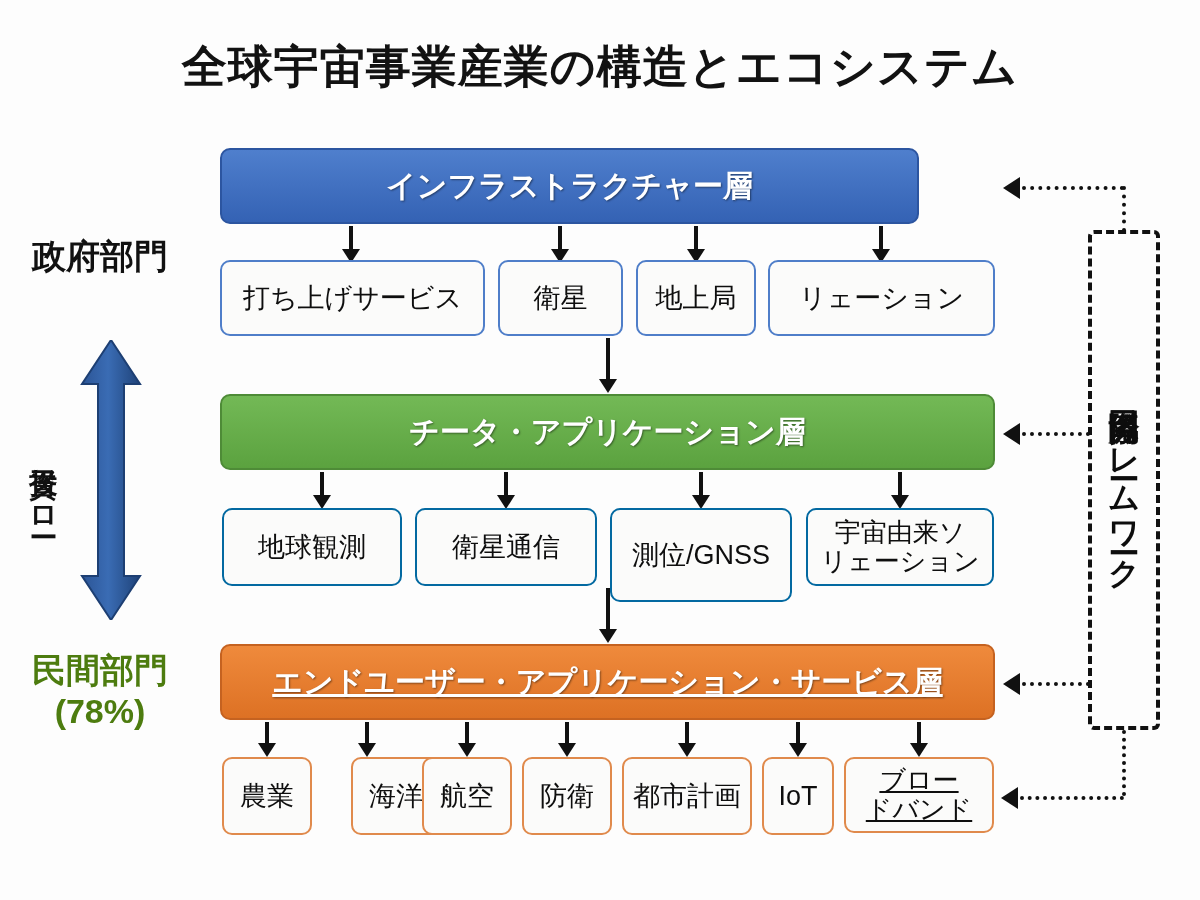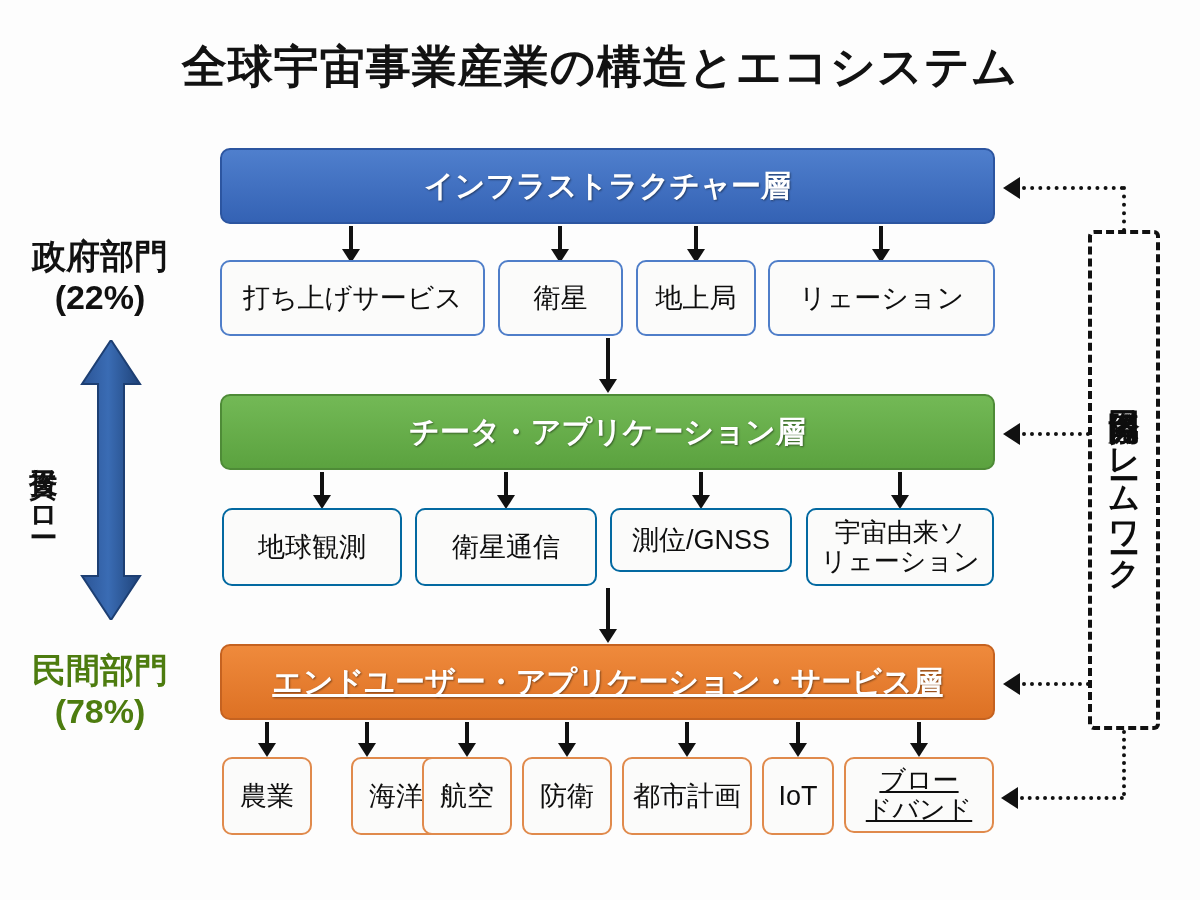--- a/index.html
+++ b/index.html
@@ -39,21 +39,21 @@
     border-radius: 10px;
     display: flex;
     align-items: center;
     justify-content: center;
     color: #ffffff;
     font-weight: bold;
     text-shadow: 1px 1px 2px rgba(0,0,0,0.45);
     box-sizing: border-box;
   }
   #layer-infra {
-    left: 220px; top: 148px; width: 775px; height: 76px;
+    left: 220px; top: 148px; width: 699px; height: 76px;
     background: linear-gradient(#4f7fcd, #3462b4);
     border: 2px solid #2c55a0;
     font-size: 30px;
   }
   #layer-data {
     left: 220px; top: 394px; width: 775px; height: 76px;
     background: linear-gradient(#73b956, #5ba23f);
     border: 2px solid #4e8b37;
     font-size: 30px;
   }
@@ -84,21 +84,21 @@
 
   
   #sub-launch  { left: 220px;  top: 260px; width: 265px; height: 76px; font-size: 27px; }
   #sub-sat     { left: 498px;  top: 260px; width: 125px; height: 76px; font-size: 27px; }
   #sub-ground  { left: 636px;  top: 260px; width: 120px; height: 76px; font-size: 27px; }
   #sub-orbit   { left: 768px;  top: 260px; width: 227px; height: 76px; font-size: 27px; }
 
   
   #sub-eo      { left: 222px;  top: 508px; width: 180px; height: 78px; font-size: 27px; }
   #sub-satcom  { left: 415px;  top: 508px; width: 182px; height: 78px; font-size: 27px; }
-  #sub-gnss    { left: 610px;  top: 508px; width: 182px; height: 64px; font-size: 27px; }
+  #sub-gnss    { left: 610px;  top: 508px; width: 182px; height: 94px; font-size: 27px; }
   #sub-derived { left: 806px;  top: 508px; width: 188px; height: 78px; font-size: 26px; }
 
   
   #eu-agri   { left: 222px; top: 757px; width: 90px;  height: 78px; font-size: 27px; }
   #eu-ocean  { left: 322px; top: 757px; width: 90px;  height: 78px; font-size: 27px; margin-left: 29px; }
   #eu-avia   { left: 422px; top: 757px; width: 90px;  height: 78px; font-size: 27px; }
   #eu-def    { left: 522px; top: 757px; width: 90px;  height: 78px; font-size: 27px; }
   #eu-urban  { left: 622px; top: 757px; width: 130px; height: 78px; font-size: 27px; }
   #eu-iot    { left: 762px; top: 757px; width: 72px;  height: 78px; font-size: 27px; }
   #eu-bb     { left: 844px; top: 757px; width: 150px; height: 76px; font-size: 26px; text-decoration: underline; }
@@ -192,21 +192,20 @@
 </style>
 </head>
 <body>
 
 <div id="canvas">
 
   <div id="title">全球宇宙事業産業の構造とエコシステム</div>
 
   <div id="label-gov">
     <div>政府部門</div>
-    <div>(22%)</div>
   </div>
 
   <div id="invest-arrow">
     <svg width="62" height="280" viewBox="0 0 62 280" xmlns="http://www.w3.org/2000/svg">
       <defs>
         <linearGradient id="bluegrad" x1="0" y1="0" x2="1" y2="0">
           <stop offset="0%" stop-color="#2c5596"></stop>
           <stop offset="45%" stop-color="#3a6cb4"></stop>
           <stop offset="100%" stop-color="#1f4379"></stop>
         </linearGradient>

